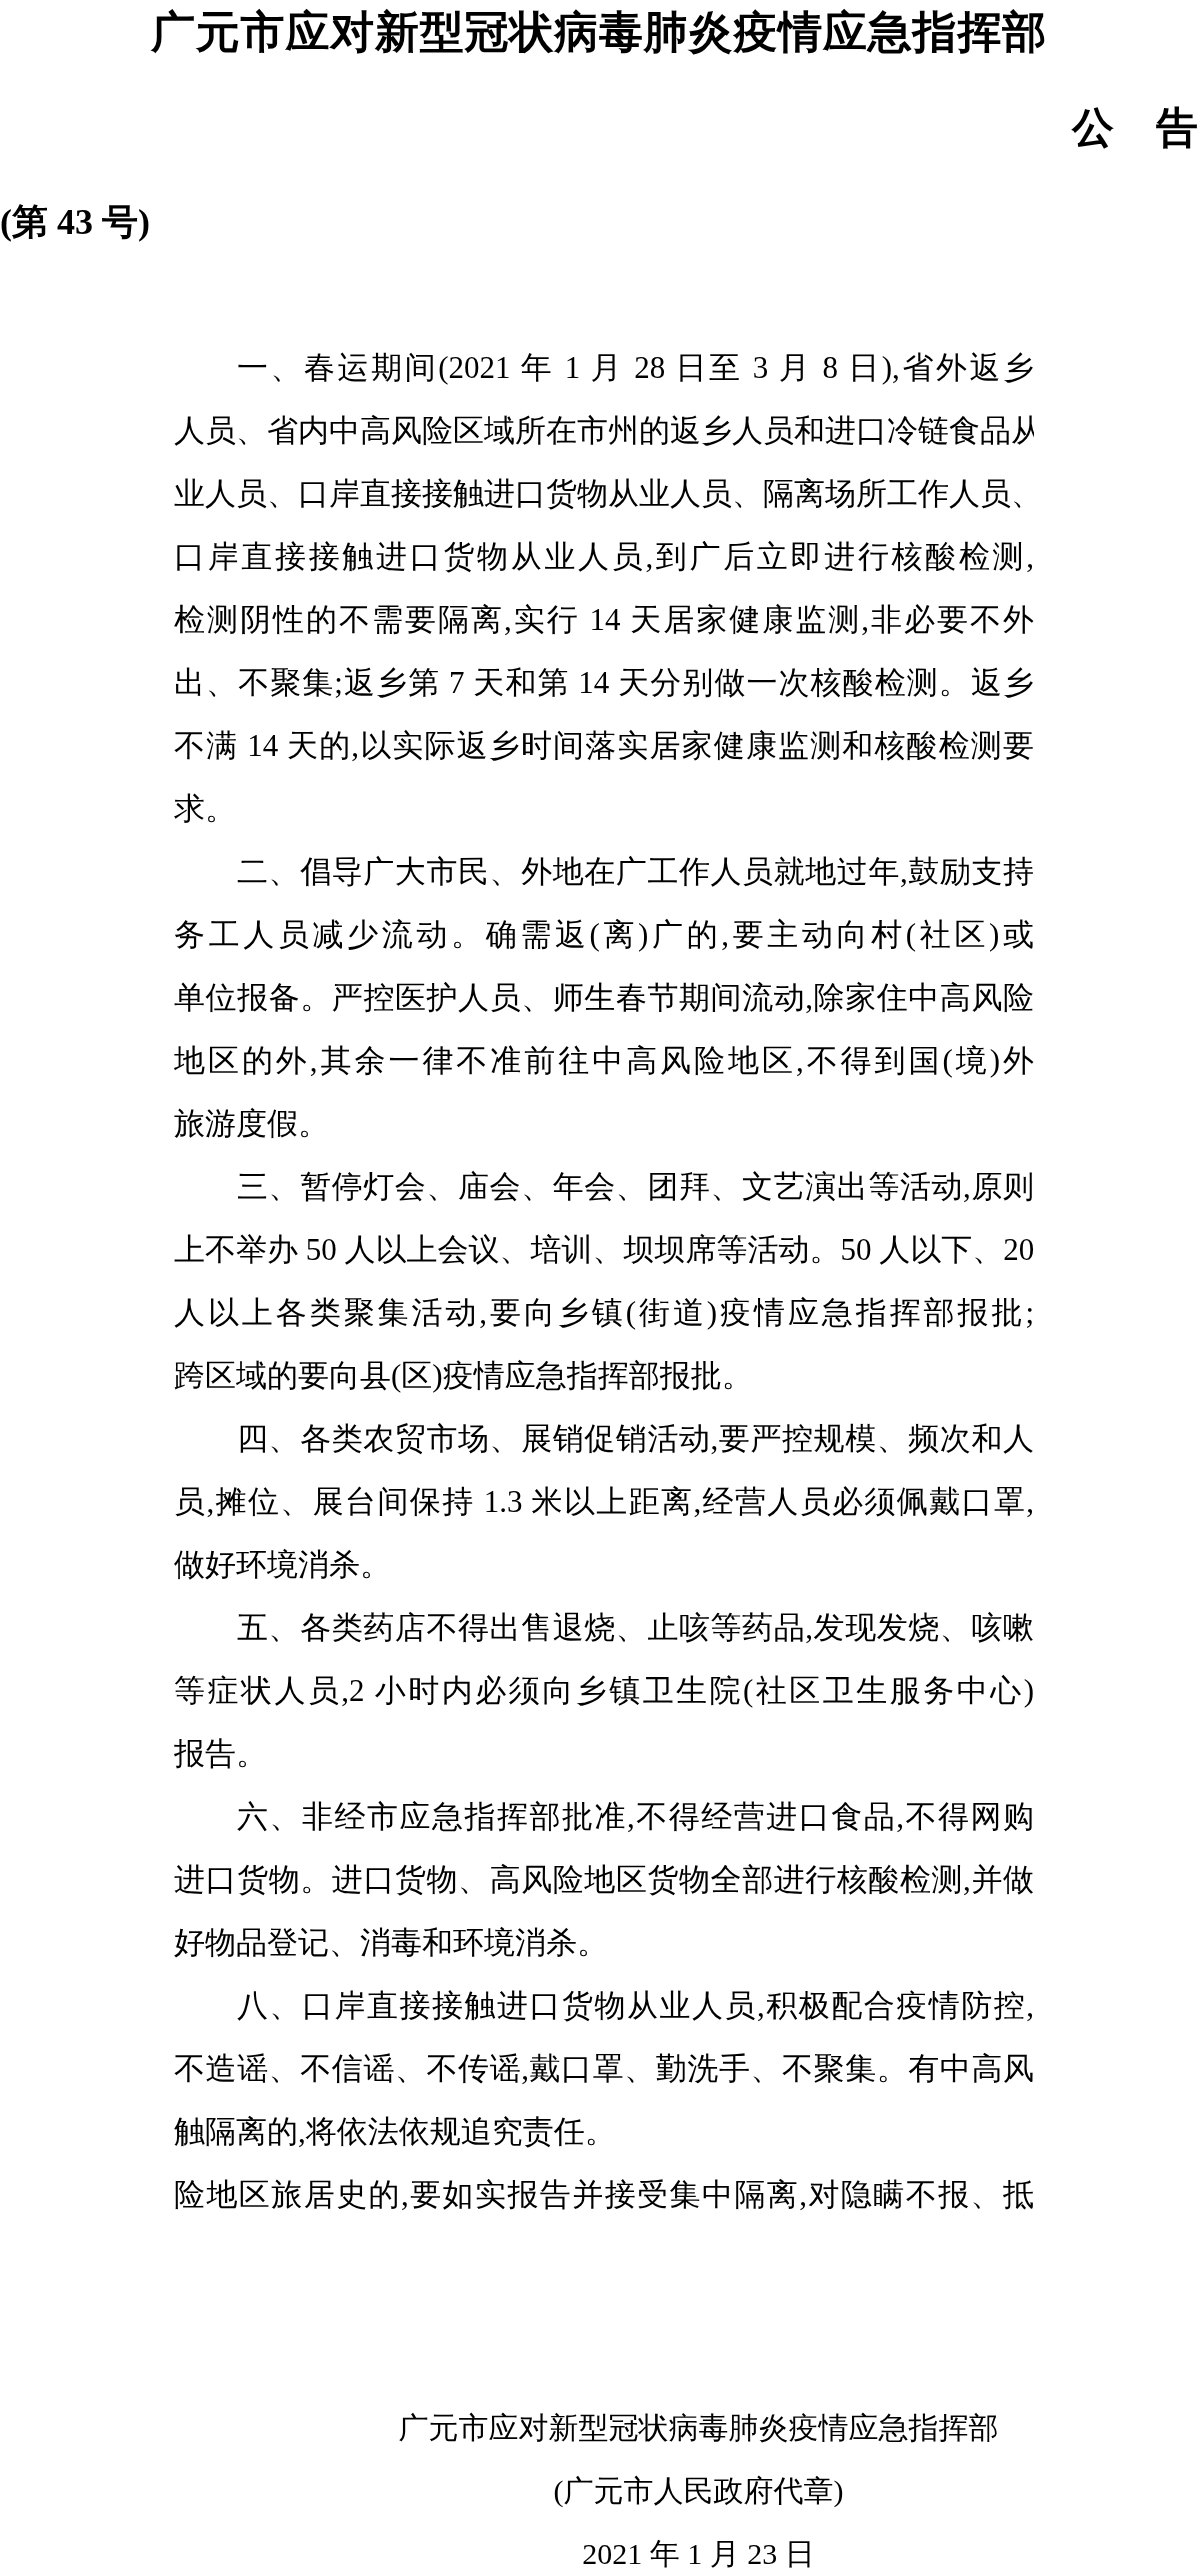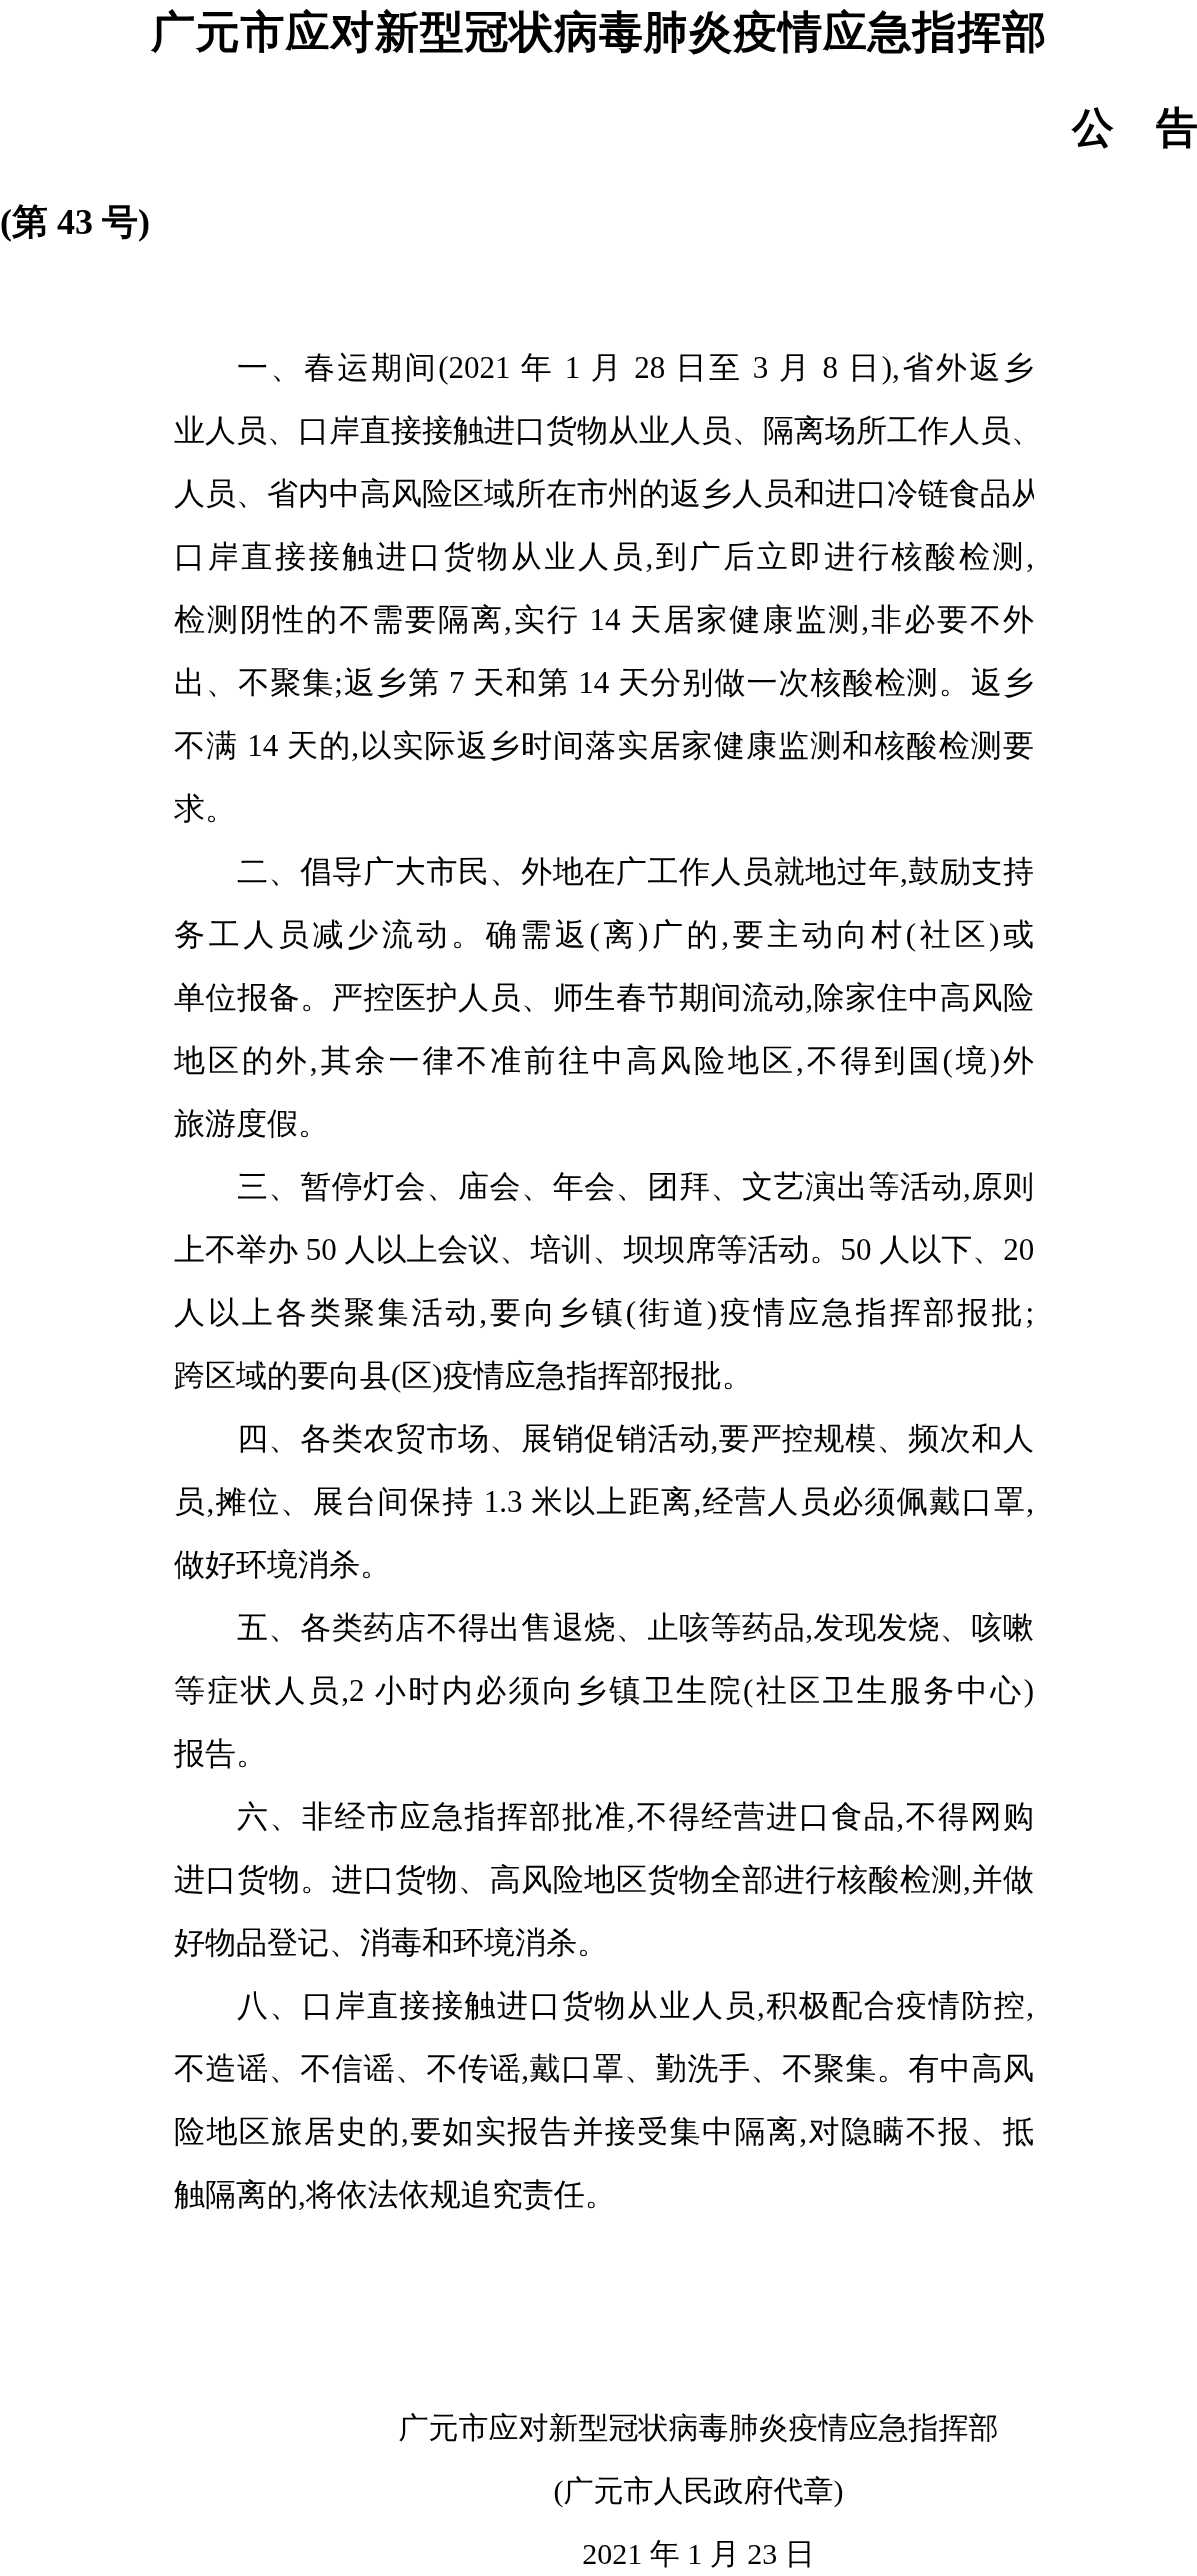--- a/index.html
+++ b/index.html
@@ -88,22 +88,22 @@
 
 <header>
   <div class="doc-title">广元市应对新型冠状病毒肺炎疫情应急指挥部</div>
   <div class="doc-subtitle">公　告</div>
   <div class="doc-number">(第 43 号)</div>
 </header>
 
 <main class="doc-body">
     <div class="paragraph">
       <div class="body-line para-start">一、春运期间(2021 年 1 月 28 日至 3 月 8 日),省外返乡</div>
+      <div class="body-line">人员、省内中高风险区域所在市州的返乡人员和进口冷链食品从</div>
       <div class="body-line">业人员、口岸直接接触进口货物从业人员、隔离场所工作人员、</div>
-      <div class="body-line">人员、省内中高风险区域所在市州的返乡人员和进口冷链食品从</div>
       <div class="body-line">口岸直接接触进口货物从业人员,到广后立即进行核酸检测,</div>
       <div class="body-line">检测阴性的不需要隔离,实行 14 天居家健康监测,非必要不外</div>
       <div class="body-line">出、不聚集;返乡第 7 天和第 14 天分别做一次核酸检测。返乡</div>
       <div class="body-line">不满 14 天的,以实际返乡时间落实居家健康监测和核酸检测要</div>
       <div class="body-line para-end">求。</div>
     </div>
     <div class="paragraph">
       <div class="body-line para-start">二、倡导广大市民、外地在广工作人员就地过年,鼓励支持</div>
       <div class="body-line">务工人员减少流动。确需返(离)广的,要主动向村(社区)或</div>
       <div class="body-line">单位报备。严控医护人员、师生春节期间流动,除家住中高风险</div>
@@ -127,22 +127,22 @@
       <div class="body-line para-end">报告。</div>
     </div>
     <div class="paragraph">
       <div class="body-line para-start">六、非经市应急指挥部批准,不得经营进口食品,不得网购</div>
       <div class="body-line">进口货物。进口货物、高风险地区货物全部进行核酸检测,并做</div>
       <div class="body-line para-end">好物品登记、消毒和环境消杀。</div>
     </div>
     <div class="paragraph">
       <div class="body-line para-start">八、口岸直接接触进口货物从业人员,积极配合疫情防控,</div>
       <div class="body-line">不造谣、不信谣、不传谣,戴口罩、勤洗手、不聚集。有中高风</div>
+      <div class="body-line para-end">触隔离的,将依法依规追究责任。</div>
       <div class="body-line">险地区旅居史的,要如实报告并接受集中隔离,对隐瞒不报、抵</div>
-      <div class="body-line para-end">触隔离的,将依法依规追究责任。</div>
     </div>
   </main>
 
 <footer class="signature">
   <div class="sig-line">广元市应对新型冠状病毒肺炎疫情应急指挥部</div>
   <div class="sig-line">(广元市人民政府代章)</div>
   <div class="sig-line">2021 年 1 月 23 日</div>
 </footer>
 
 

